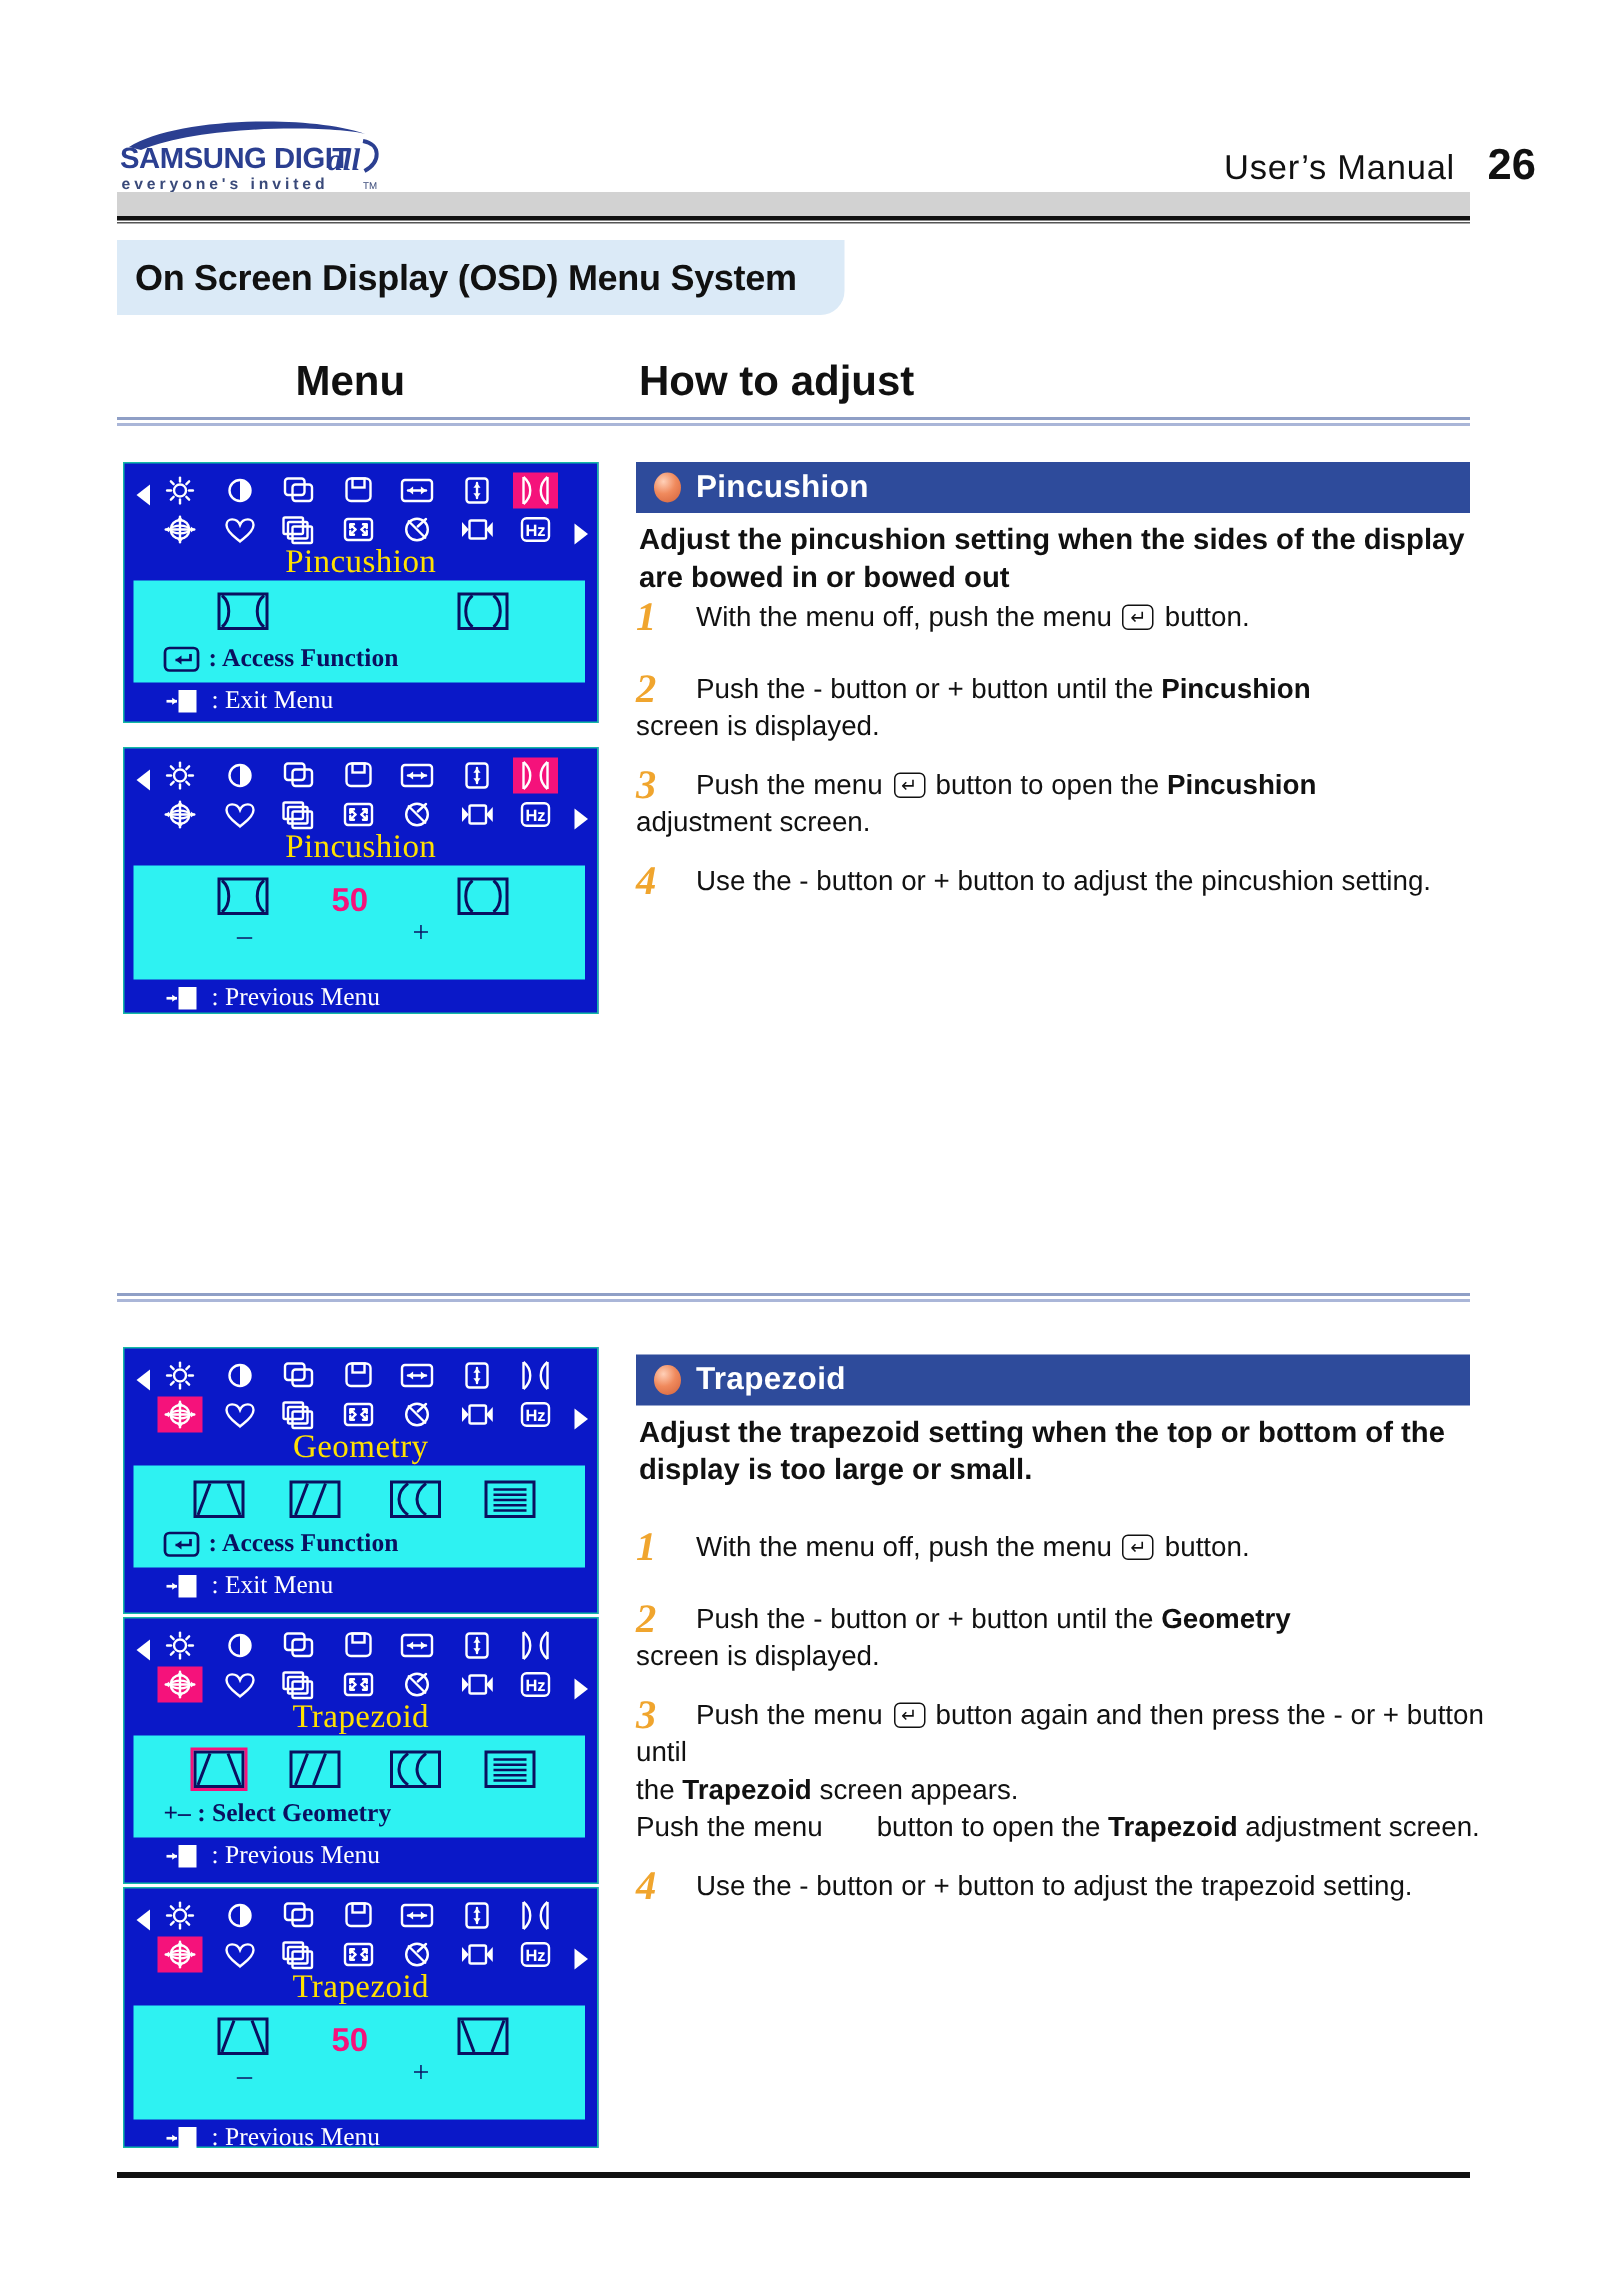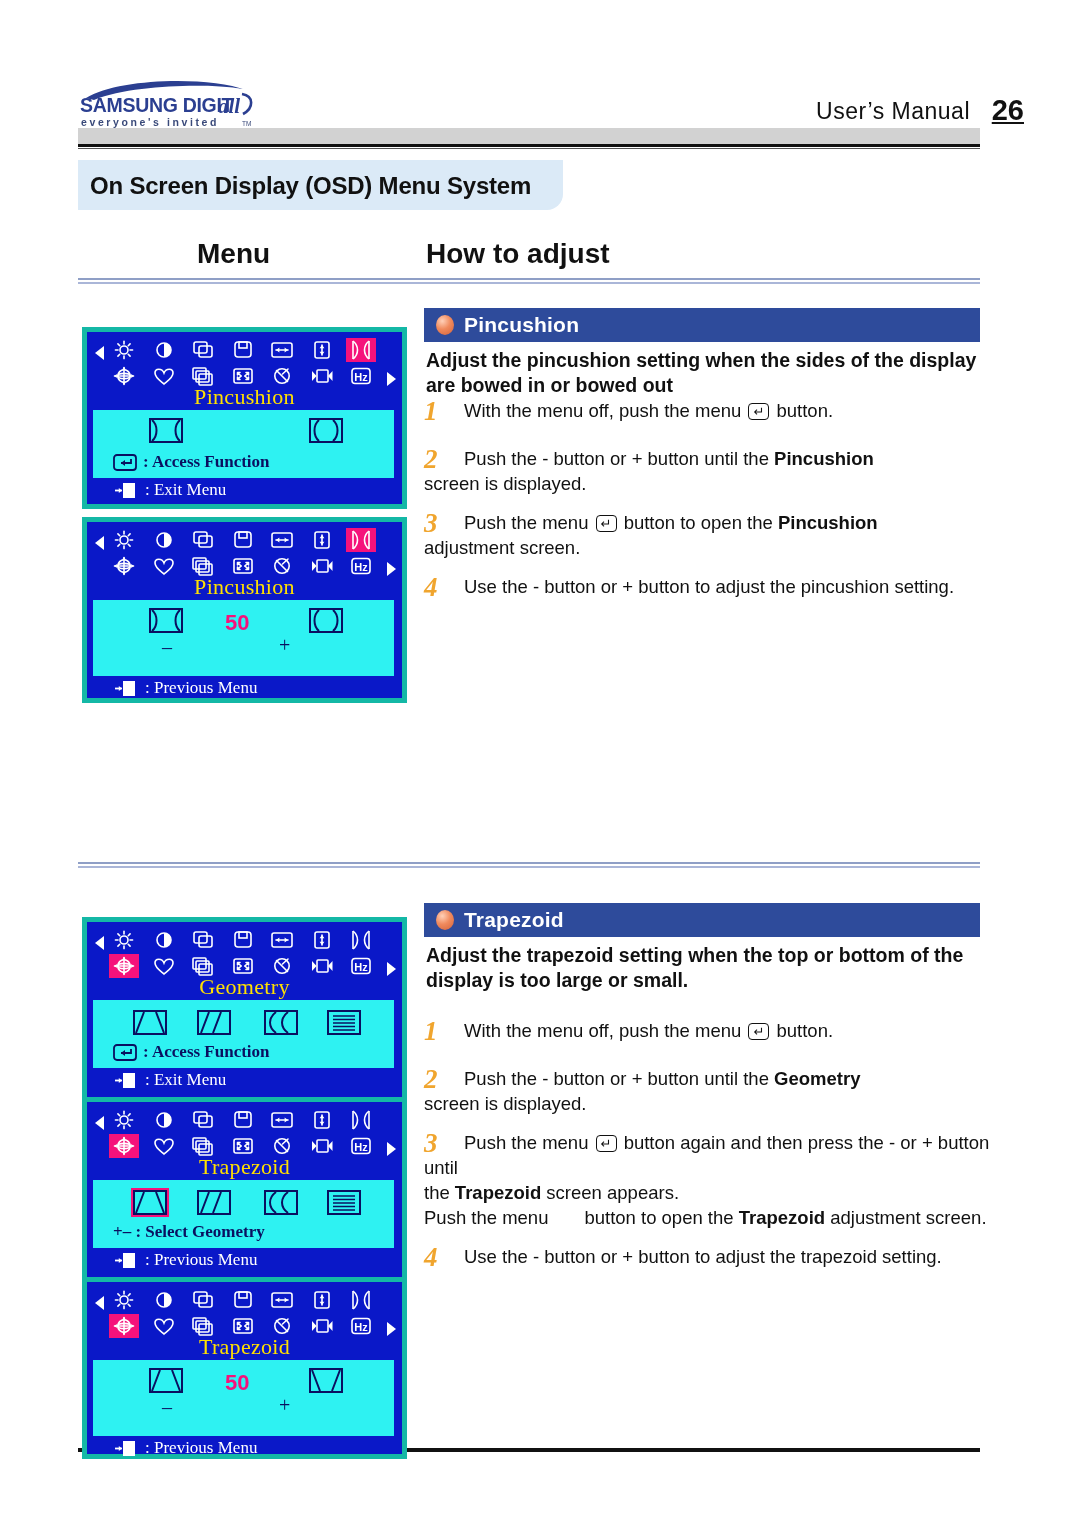--- a/index.html
+++ b/index.html
@@ -9,21 +9,21 @@
     color:#000;
   }
 
   
   .logo-wrap{position:absolute;left:78px;top:76px;width:190px;height:52px;}
   .logo-svg{display:block;}
   .gray-band{position:absolute;left:78px;top:128px;width:902px;height:16px;background:#d2d2d2;}
   .hdr-rule{position:absolute;left:78px;top:144px;width:902px;height:3px;background:#111;}
   .hdr-rule2{position:absolute;left:78px;top:148px;width:902px;height:1px;background:#555;}
   .usersmanual{position:absolute;right:110px;top:98px;font-size:23px;letter-spacing:.5px;color:#111;white-space:nowrap;}
-  .pagenum{position:absolute;right:56px;top:94px;font-size:29px;font-weight:700;color:#111;text-decoration:underline;}
+  .pagenum{position:absolute;right:56px;top:94px;font-size:29px;font-weight:700;color:#111;}
 
   
   .osd-tab{
     position:absolute;left:78px;top:160px;width:485px;height:50px;
     background:#dbeaf7;border-bottom-right-radius:16px;
   }
   .osd-tab-txt{
     position:absolute;left:90px;top:172px;font-size:24px;font-weight:700;color:#111;
     letter-spacing:-.2px;white-space:nowrap;
   }
@@ -60,21 +60,21 @@
     font-size:27px;color:#f0a52e;line-height:26px;
   }
   .step .txt{margin-left:40px;font-size:18.5px;line-height:25px;color:#111;}
   .step .txt b{font-weight:700;}
   .kbd{
     display:inline-block;border:1.6px solid #111;border-radius:4px;
     padding:0 4px;line-height:15px;font-size:13px;vertical-align:1px;margin:0 2px;
   }
 
   
-  .osd{position:absolute;background:#0a18c8;border:5px solid #14b8a6;margin-top:19px;}
+  .osd{position:absolute;background:#0a18c8;border:1px solid #14b8a6;}
   .osd .cyan{background:#2ef2f2;position:absolute;}
   .osd .title{
     position:absolute;width:100%;text-align:center;color:#ffe000;
     font-family:"Liberation Serif", serif;font-size:22px;letter-spacing:.3px;
   }
   .osd .footline{
     position:absolute;color:#fff;font-family:"Liberation Serif", serif;font-size:17px;white-space:nowrap;
   }
   .osd .footline.dark{color:#0a1060;}
   .osd .val{

